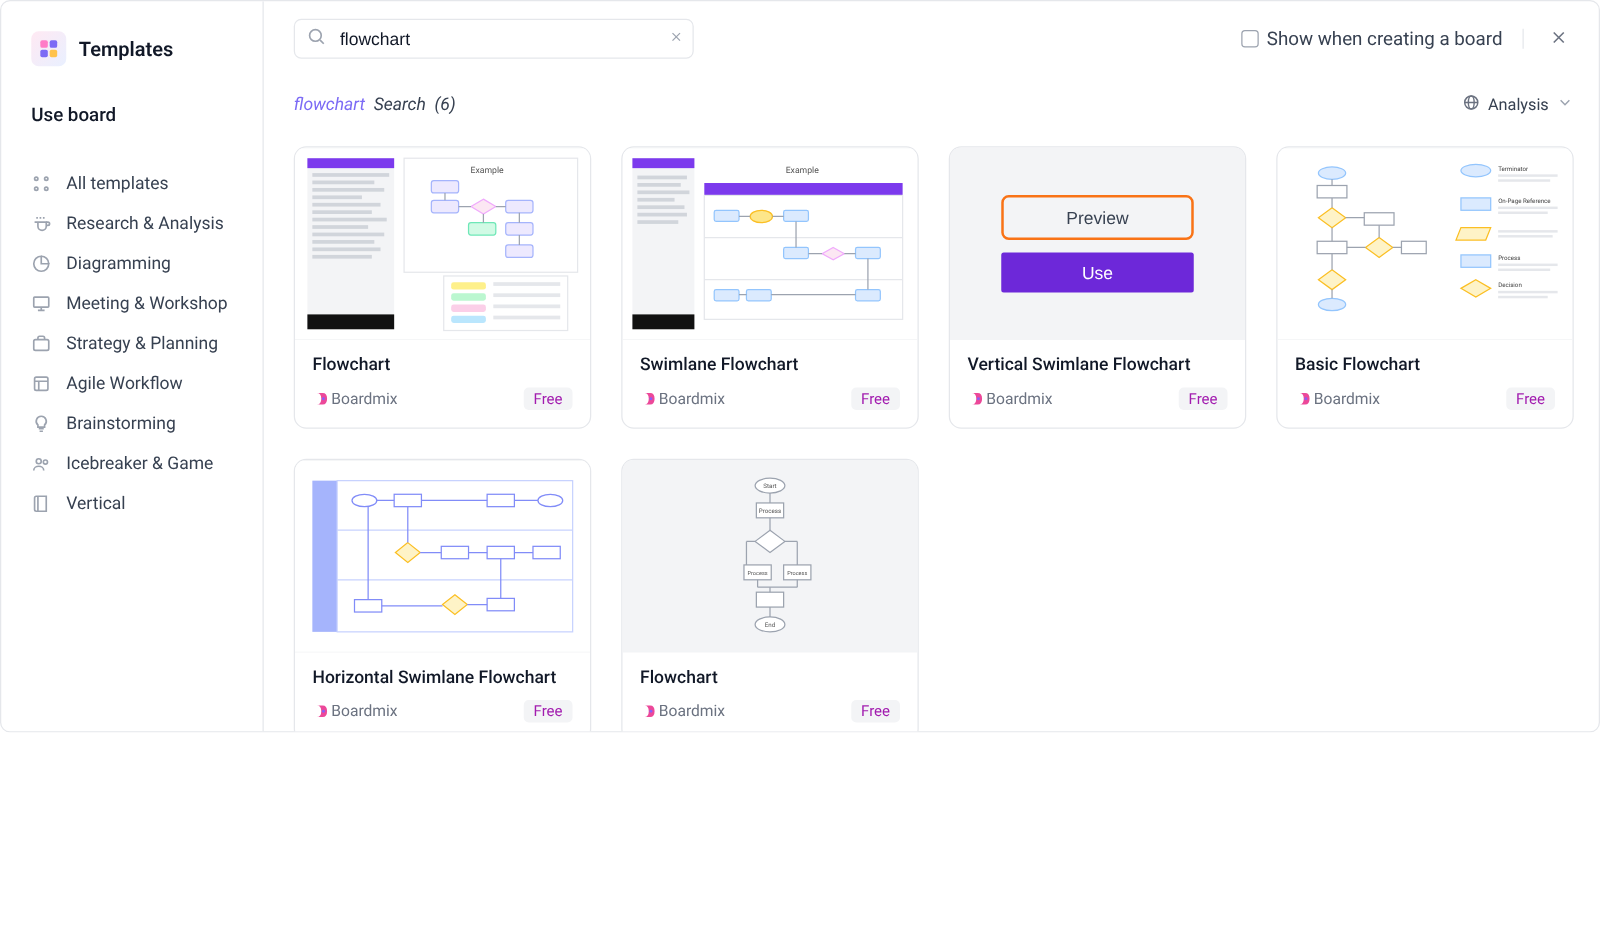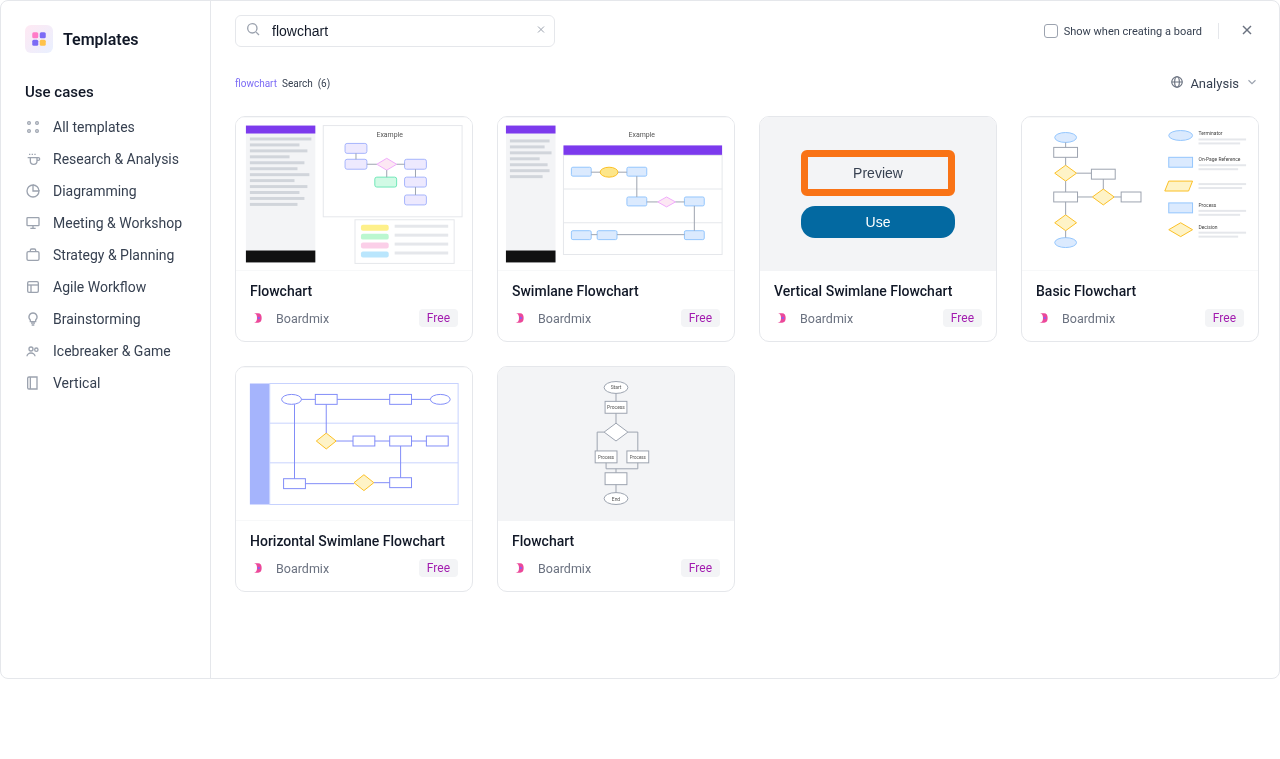--- a/index.html
+++ b/index.html
@@ -1,85 +1,85 @@
 <!DOCTYPE html>
 <html><head>
 <meta charset="utf-8">
 <style>
 * { box-sizing: border-box; margin: 0; padding: 0; }
 body { font-family: -apple-system, BlinkMacSystemFont, "Segoe UI", Roboto, sans-serif; background: #fff; color: #1a1a1a; }
-.app { display: flex; width: 1280px; height: 679px; border: 1px solid #e5e7eb; border-radius: 8px; overflow: hidden; }
+.app { display: flex; width: 1280px; height: 586px; border: 1px solid #e5e7eb; border-radius: 8px; overflow: hidden; }
 
 
 .sidebar { width: 210px; border-right: 1px solid #e5e7eb; padding: 24px 0 0 0; flex-shrink: 0; }
 .sidebar-header { display: flex; align-items: center; gap: 10px; padding: 0 24px 20px 24px; }
 .logo-icon { width: 28px; height: 28px; border-radius: 6px; display: inline-flex; align-items: center; justify-content: center; background: linear-gradient(135deg,#ffe9f3,#e9f0ff); }
 .logo-icon svg { width:18px; height:18px; }
 .sidebar-title { font-size: 16px; font-weight: 600; color: #111827; }
 .section-label { font-size: 15px; font-weight: 500; color: #111827; padding: 10px 24px 10px 24px; }
-.nav-list { list-style: none; padding: 0 10px; }
+.nav-list { list-style: none; padding: 0 10px; margin-top: 20px; }
 .nav-item { display: flex; align-items: center; gap: 12px; padding: 8px 14px; border-radius: 6px; cursor: pointer; font-size: 14px; color: #374151; }
 .nav-icon { width: 16px; height: 16px; display: inline-flex; align-items: center; justify-content: center; color: #9ca3af; }
 .nav-icon svg { width: 16px; height: 16px; }
 
 
 .main { flex: 1; display: flex; flex-direction: column; position: relative; }
 .topbar { display: flex; align-items: center; padding: 14px 24px 0 24px; gap: 12px; }
 .search-wrap { position: relative; width: 320px; }
 .search-input { width: 100%; padding: 7px 30px 7px 36px; border: 1px solid #e5e7eb; border-radius: 6px; font-size: 14px; color: #111827; outline: none; }
 .search-icon { position: absolute; left: 10px; top: 50%; transform: translateY(-50%); color: #9ca3af; }
 .search-icon svg { width: 16px; height: 16px; }
 .clear-btn { position: absolute; right: 8px; top: 50%; transform: translateY(-50%); color: #9ca3af; cursor: pointer; background: none; border: none; }
 .clear-btn svg { width: 12px; height: 12px; }
 .right-controls { margin-left: auto; display: flex; align-items: center; gap: 16px; }
-.checkbox-wrap { display: flex; align-items: center; gap: 6px; font-size: 11px; color: #374151; cursor: pointer; }
+.checkbox-wrap { display: flex; align-items: center; gap: 6px; font-size: 15px; color: #374151; cursor: pointer; }
 .checkbox-box { width: 14px; height: 14px; border: 1.5px solid #9ca3af; border-radius: 3px; }
 .vdiv { width:1px; height:16px; background:#e5e7eb; }
 .close-btn { background: none; border: none; cursor: pointer; color: #6b7280; padding: 4px; }
 .close-btn svg { width: 16px; height: 16px; }
 
 .summary-row { display: flex; align-items: center; justify-content: space-between; padding: 28px 24px 0 24px; }
-.summary-left { font-size: 10px; color: #374151; }
+.summary-left { font-size: 14px; color: #374151; font-style: italic; }
 .summary-left .term { color: #7c6bf5; }
 .lang { display: flex; align-items: center; gap: 6px; font-size: 13px; color: #374151; cursor: pointer; }
 .lang svg { width: 14px; height: 14px; }
 .chev { color:#9ca3af; }
 
 .grid { display: grid; grid-template-columns: repeat(4, 238px); gap: 24px; padding: 24px; }
 .card { border: 1px solid #e5e7eb; border-radius: 10px; overflow: hidden; display: flex; flex-direction: column; position: relative; background:#fff; }
 .thumb { height: 154px; background: #f3f4f6; display: flex; align-items: center; justify-content: center; position: relative; overflow: hidden; }
 .thumb svg { width: 100%; height: 100%; }
 .card-body { padding: 12px 14px 14px 14px; }
 .card-title { font-size: 14px; font-weight: 500; color: #111827; margin-bottom: 10px; }
 .card-foot { display: flex; align-items: center; justify-content: space-between; }
-.author { display: flex; align-items: center; gap: 12px; font-size: 12.5px; color: #6b7280; }
+.author { display: flex; align-items: center; gap: 1px; font-size: 12.5px; color: #6b7280; }
 .author-icon { width: 14px; height: 14px; border-radius: 3px; display:inline-flex; align-items:center; justify-content:center; }
 .author-icon svg { width:14px; height:14px; }
 .badge { background: #f3f4f6; color: #a21caf; font-size: 12px; padding: 2px 8px; border-radius: 4px; }
 .hover-overlay { position: absolute; inset: 0; height: 154px; display: flex; flex-direction: column; align-items: center; justify-content: center; gap: 10px; background: rgba(243,244,246,0.6); }
-.btn-preview { width: 154px; padding: 8px 0; border: 7px solid #f97316; background: #f3f4f6; border-radius: 6px; font-size: 14px; color: #374151; cursor: pointer; }
-.btn-use { width: 154px; padding: 8px 2px; border: none; background: #0369a1; color: #fff; border-radius: 14px; font-size: 14px; cursor: pointer; }
+.btn-preview { width: 154px; padding: 8px 0; border: 2px solid #f97316; background: #f3f4f6; border-radius: 6px; font-size: 14px; color: #374151; cursor: pointer; }
+.btn-use { width: 154px; padding: 8px 2px; border: none; background: #6d28d9; color: #fff; border-radius: 2px; font-size: 14px; cursor: pointer; }
 </style>
 </head>
 <body>
 
 <div class="app">
   <aside class="sidebar">
     <div class="sidebar-header">
       <span class="logo-icon">
         <svg viewBox="0 0 24 24">
             <rect x="3" y="3" width="8" height="8" rx="2" fill="#ff7bc7"></rect>
             <rect x="13" y="3" width="8" height="8" rx="2" fill="#7c6bf5"></rect>
             <rect x="3" y="13" width="8" height="8" rx="2" fill="#7c6bf5"></rect>
             <rect x="13" y="13" width="8" height="8" rx="2" fill="#ffc24b"></rect>
           </svg>
       </span>
       <span class="sidebar-title">Templates</span>
     </div>
-    <div class="section-label">Use cases</div>
+    <div class="section-label">Use board</div>
     <ul class="nav-list" id="nav-list">
         <li class="nav-item">
           <span class="nav-icon">
             <svg viewBox="0 0 24 24" fill="none" stroke="currentColor" stroke-width="2">
               <circle cx="6" cy="6" r="2"></circle>
               <circle cx="18" cy="6" r="2"></circle>
               <circle cx="6" cy="18" r="2"></circle>
               <circle cx="18" cy="18" r="2"></circle>
             </svg>
           </span>

